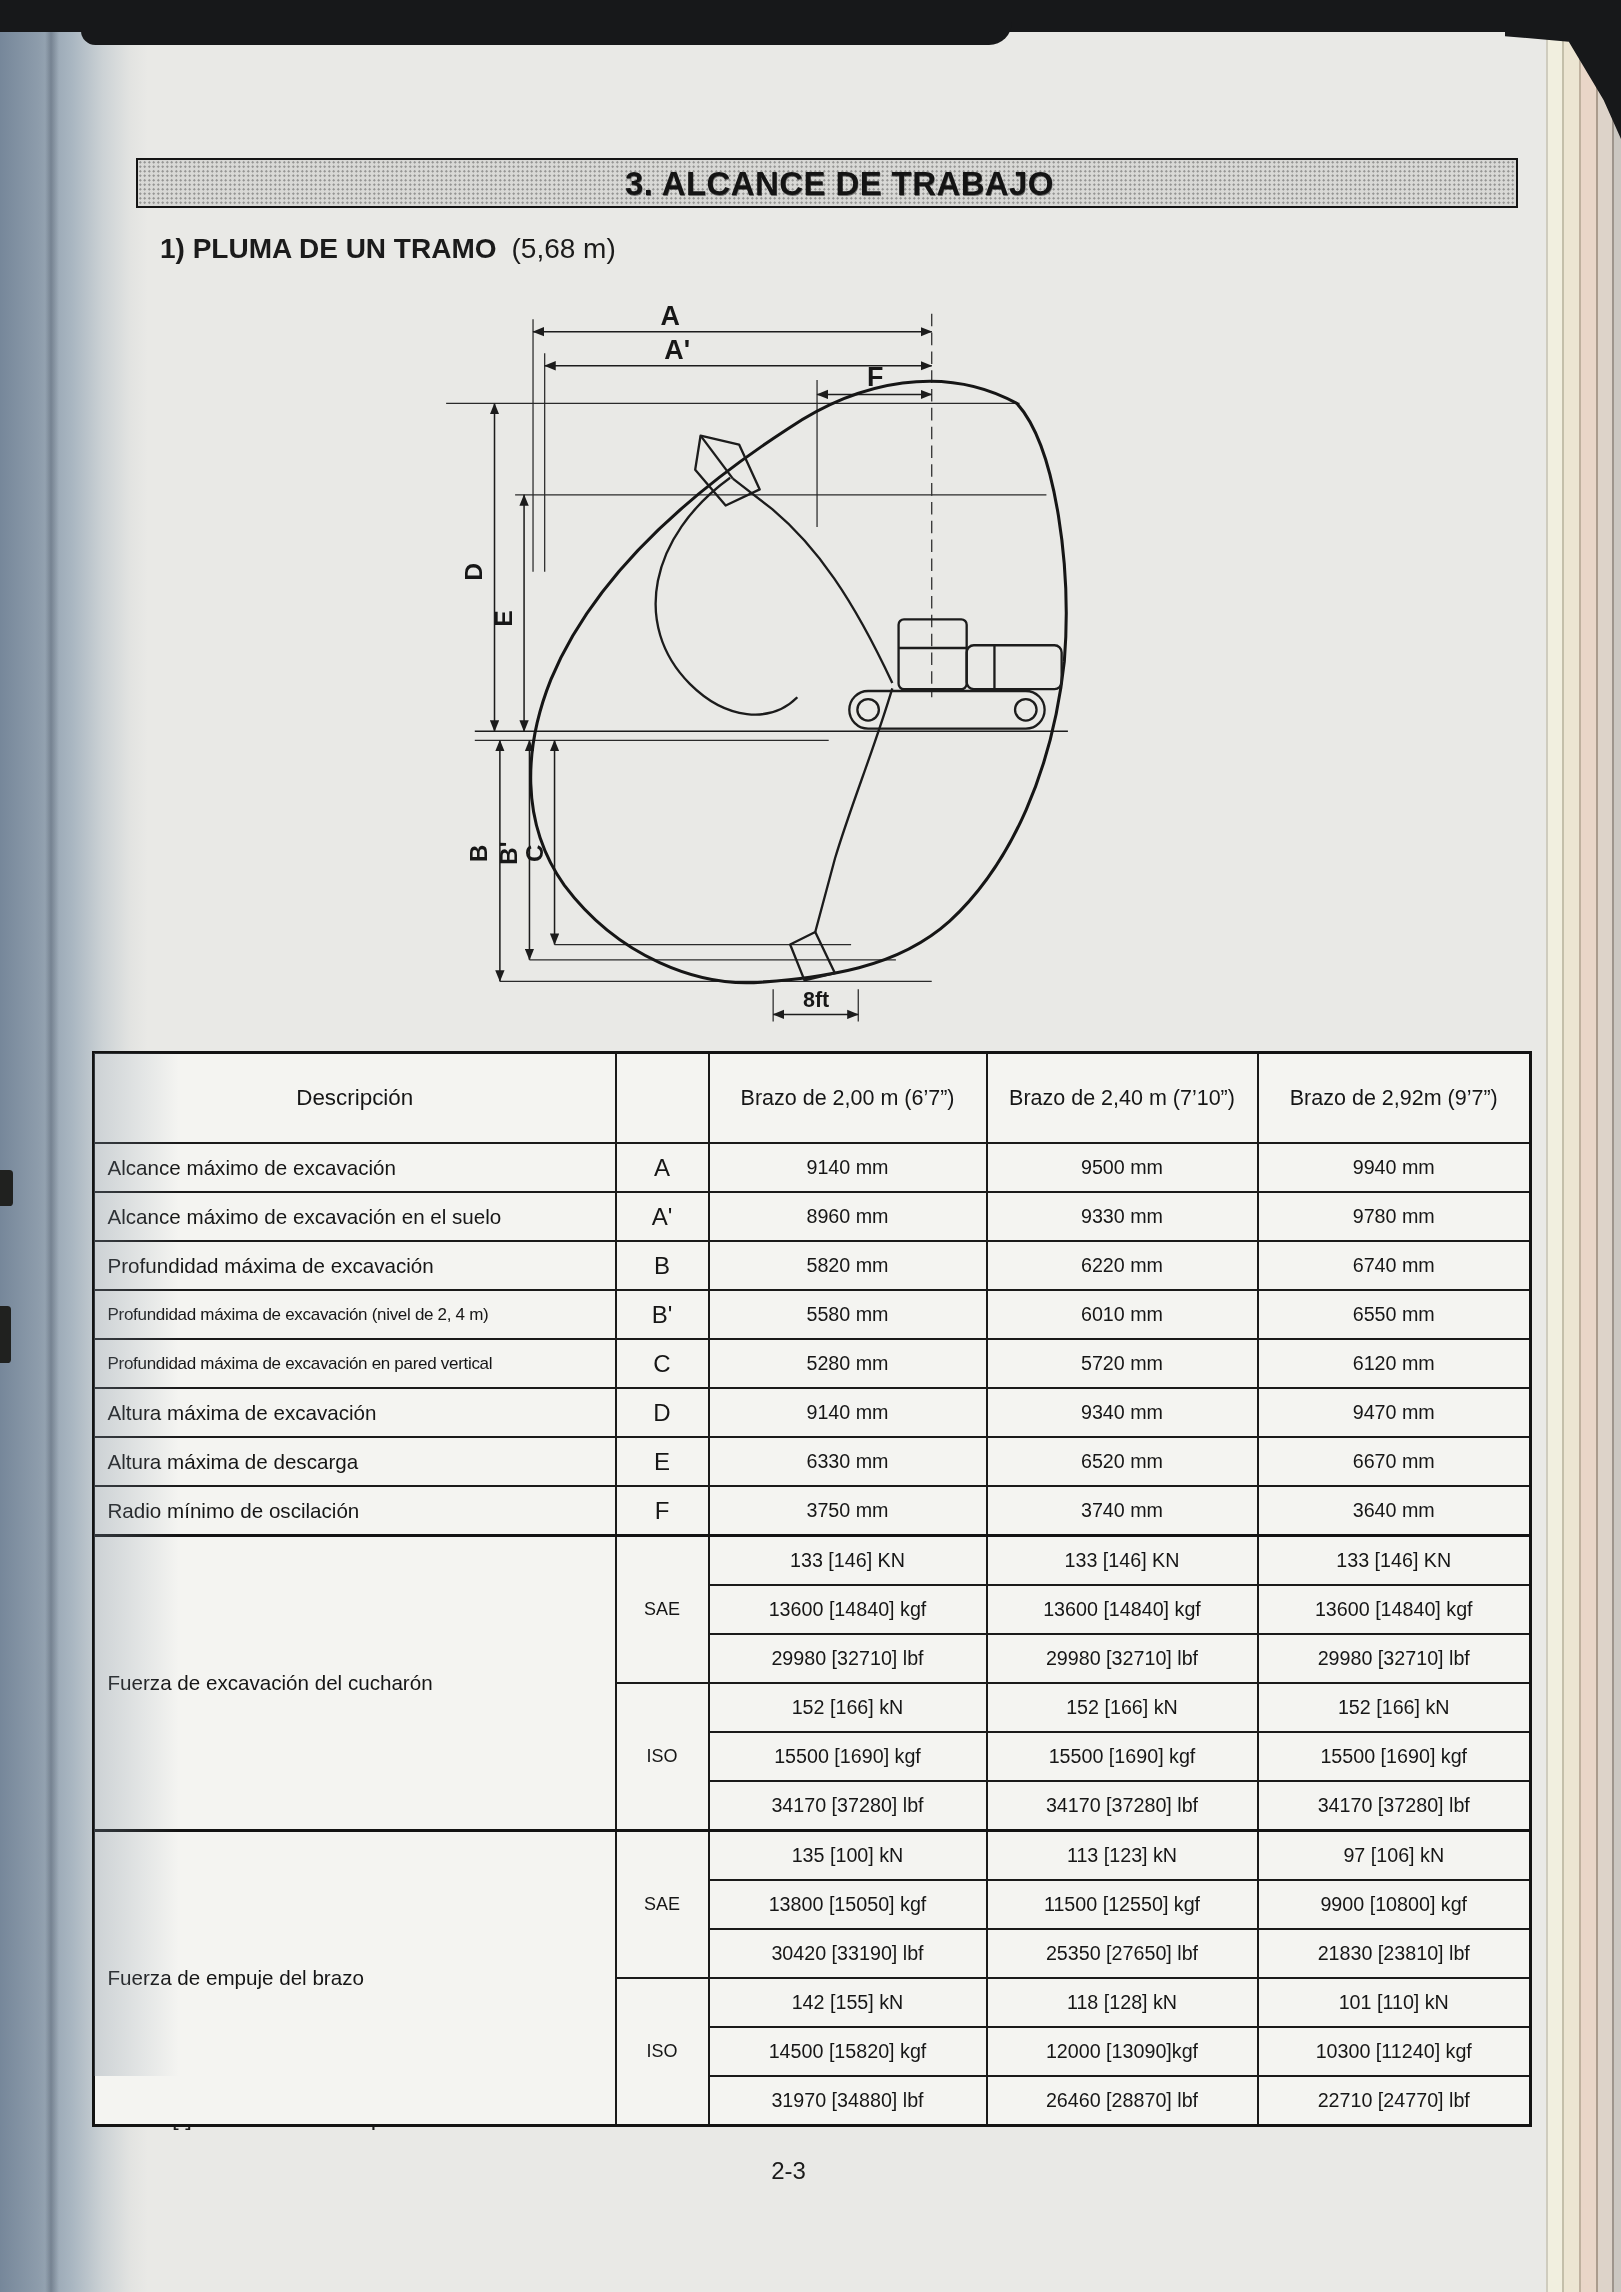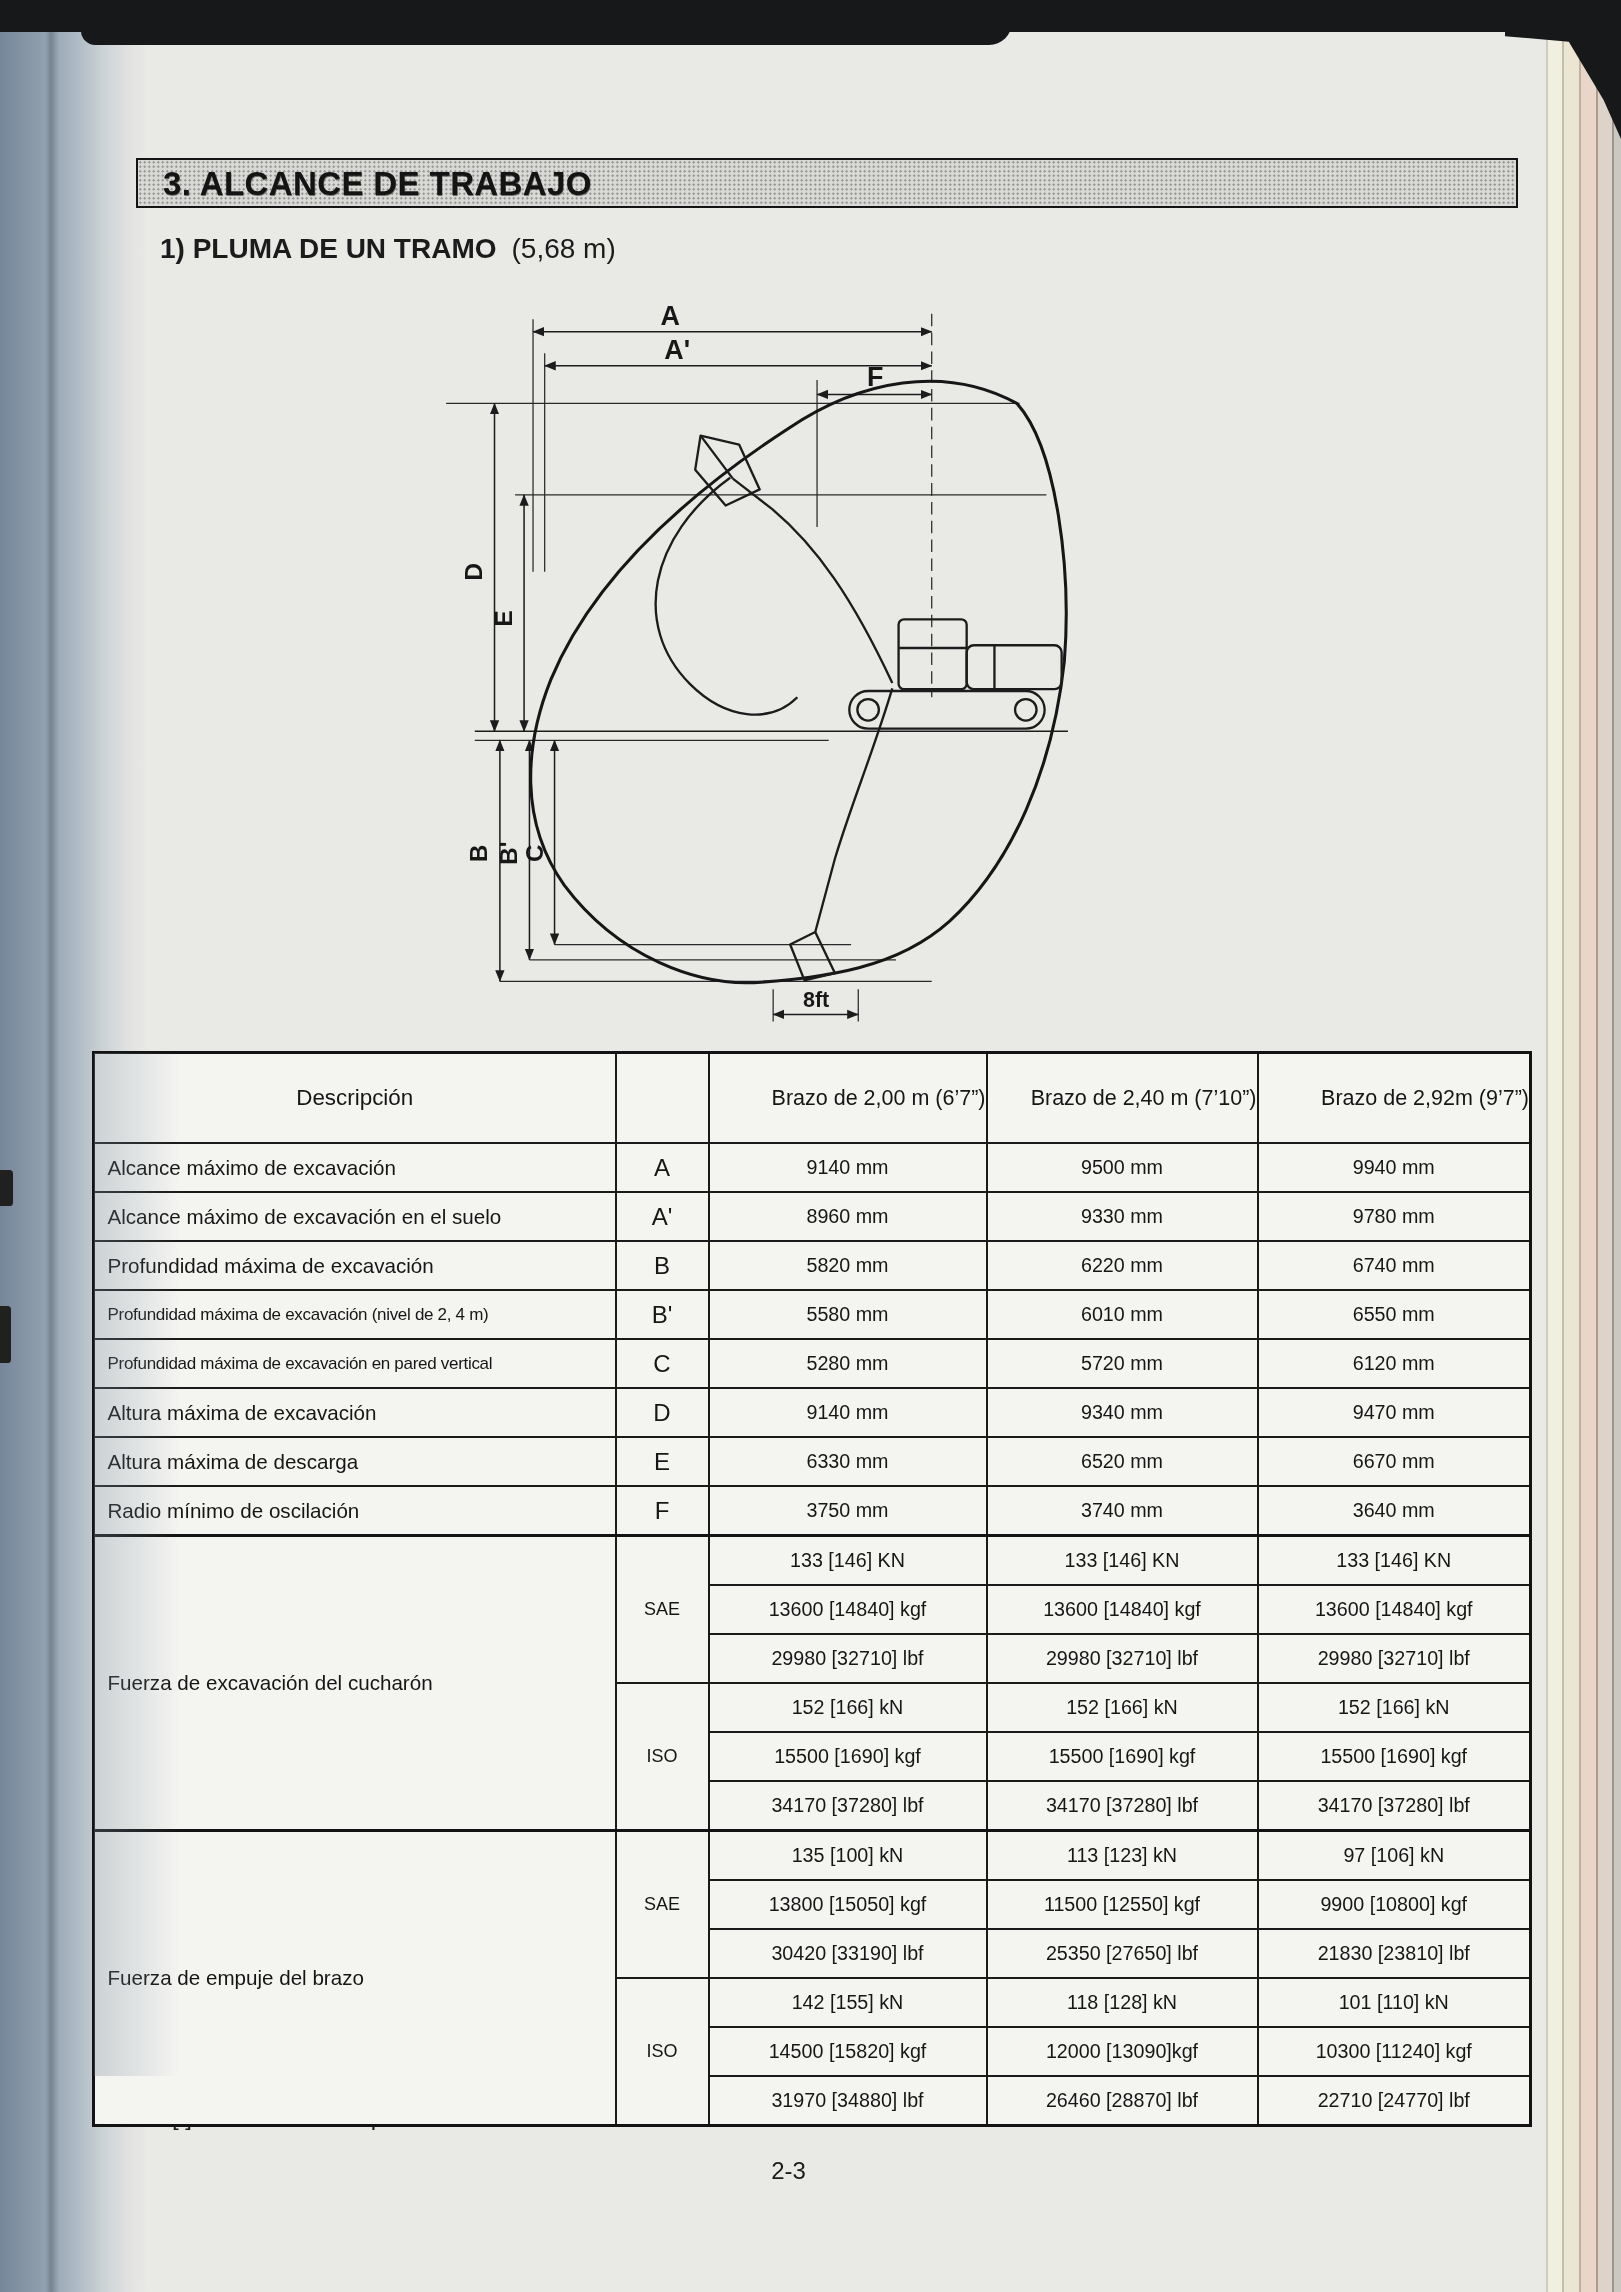--- a/index.html
+++ b/index.html
@@ -28,21 +28,21 @@
   .table-left-shade{position:absolute;left:94px;top:1053px;width:85px;height:1023px;z-index:6;
     pointer-events:none;
     background:linear-gradient(90deg,rgba(120,136,152,0.32),rgba(120,136,152,0));}
   
   .section-bar{position:absolute;left:136px;top:158px;width:1382px;height:50px;z-index:4;
     background-color:#d9d9d6;
     background-image:radial-gradient(#8f8f8d 1.1px,rgba(0,0,0,0) 1.2px);
     background-size:4.5px 4.5px;
     border:2.7px solid #141414;box-sizing:border-box;}
   .section-bar .t{font-size:33px;font-weight:bold;letter-spacing:0.4px;color:#141414;
-    padding:4.5px 0 0 25px;text-shadow:0.5px 0.5px 0 rgba(30,30,30,0.55);}
+    padding:4.5px 0 0 25px;text-shadow:0.5px 0.5px 0 rgba(30,30,30,0.55);text-align:center;}
   .subtitle{position:absolute;left:160px;top:233px;font-size:28px;z-index:4;white-space:nowrap;}
   .subtitle .b{font-weight:bold;}
   .subtitle .n{font-weight:normal;margin-left:7.2px;}
   
   .diagram{position:absolute;left:430px;top:303px;z-index:4;}
   .diagram .dim{stroke:#1c1c1c;stroke-width:1.7;fill:none;}
   .diagram .thin{stroke:#2a2a2a;stroke-width:1.4;fill:none;}
   .diagram .mach{stroke:#1c1c1c;stroke-width:2.6;fill:none;stroke-linejoin:round;}
   .diagram .env{stroke:#161616;stroke-width:3.4;fill:none;}
   .diagram text{font-family:"Liberation Sans",sans-serif;font-weight:bold;fill:#171717;}
@@ -51,21 +51,21 @@
   .lab-ft{font-size:24px;}
   
   .spec-table{position:absolute;left:92px;top:1051px;z-index:5;border-collapse:collapse;
     table-layout:fixed;background:#f4f4f1;border:3.6px solid #131313;}
   .spec-table td{border:2.7px solid #1a1a1a;text-align:center;vertical-align:middle;
     padding:0;font-size:19.7px;color:#161616;}
   .spec-table td.desc{text-align:left;padding-left:12.5px;font-size:20.6px;}
   .spec-table tr.small td.desc{font-size:17px;letter-spacing:-0.3px;}
   .spec-table td.letter{font-size:24px;}
   .spec-table td.std{font-size:18px;}
-  .spec-table tr.head td{font-size:21.5px;height:88px;font-weight:normal;text-align:right;}
+  .spec-table tr.head td{font-size:21.5px;height:88px;font-weight:normal;}
   .spec-table tr.head td.desc{text-align:center;padding-left:0;font-size:22.4px;}
   .spec-table tr.d-row td{height:47px;}
   .spec-table tr.f-row td{height:47px;}
   .spec-table tr.sec-start td{border-top:3.6px solid #131313;}
   
   .footnote{position:absolute;left:172px;top:2103px;font-size:24px;z-index:4;}
   .page-num{position:absolute;left:699px;top:2157px;width:179px;text-align:center;
     font-size:24px;z-index:4;}
 </style>
 </head>

